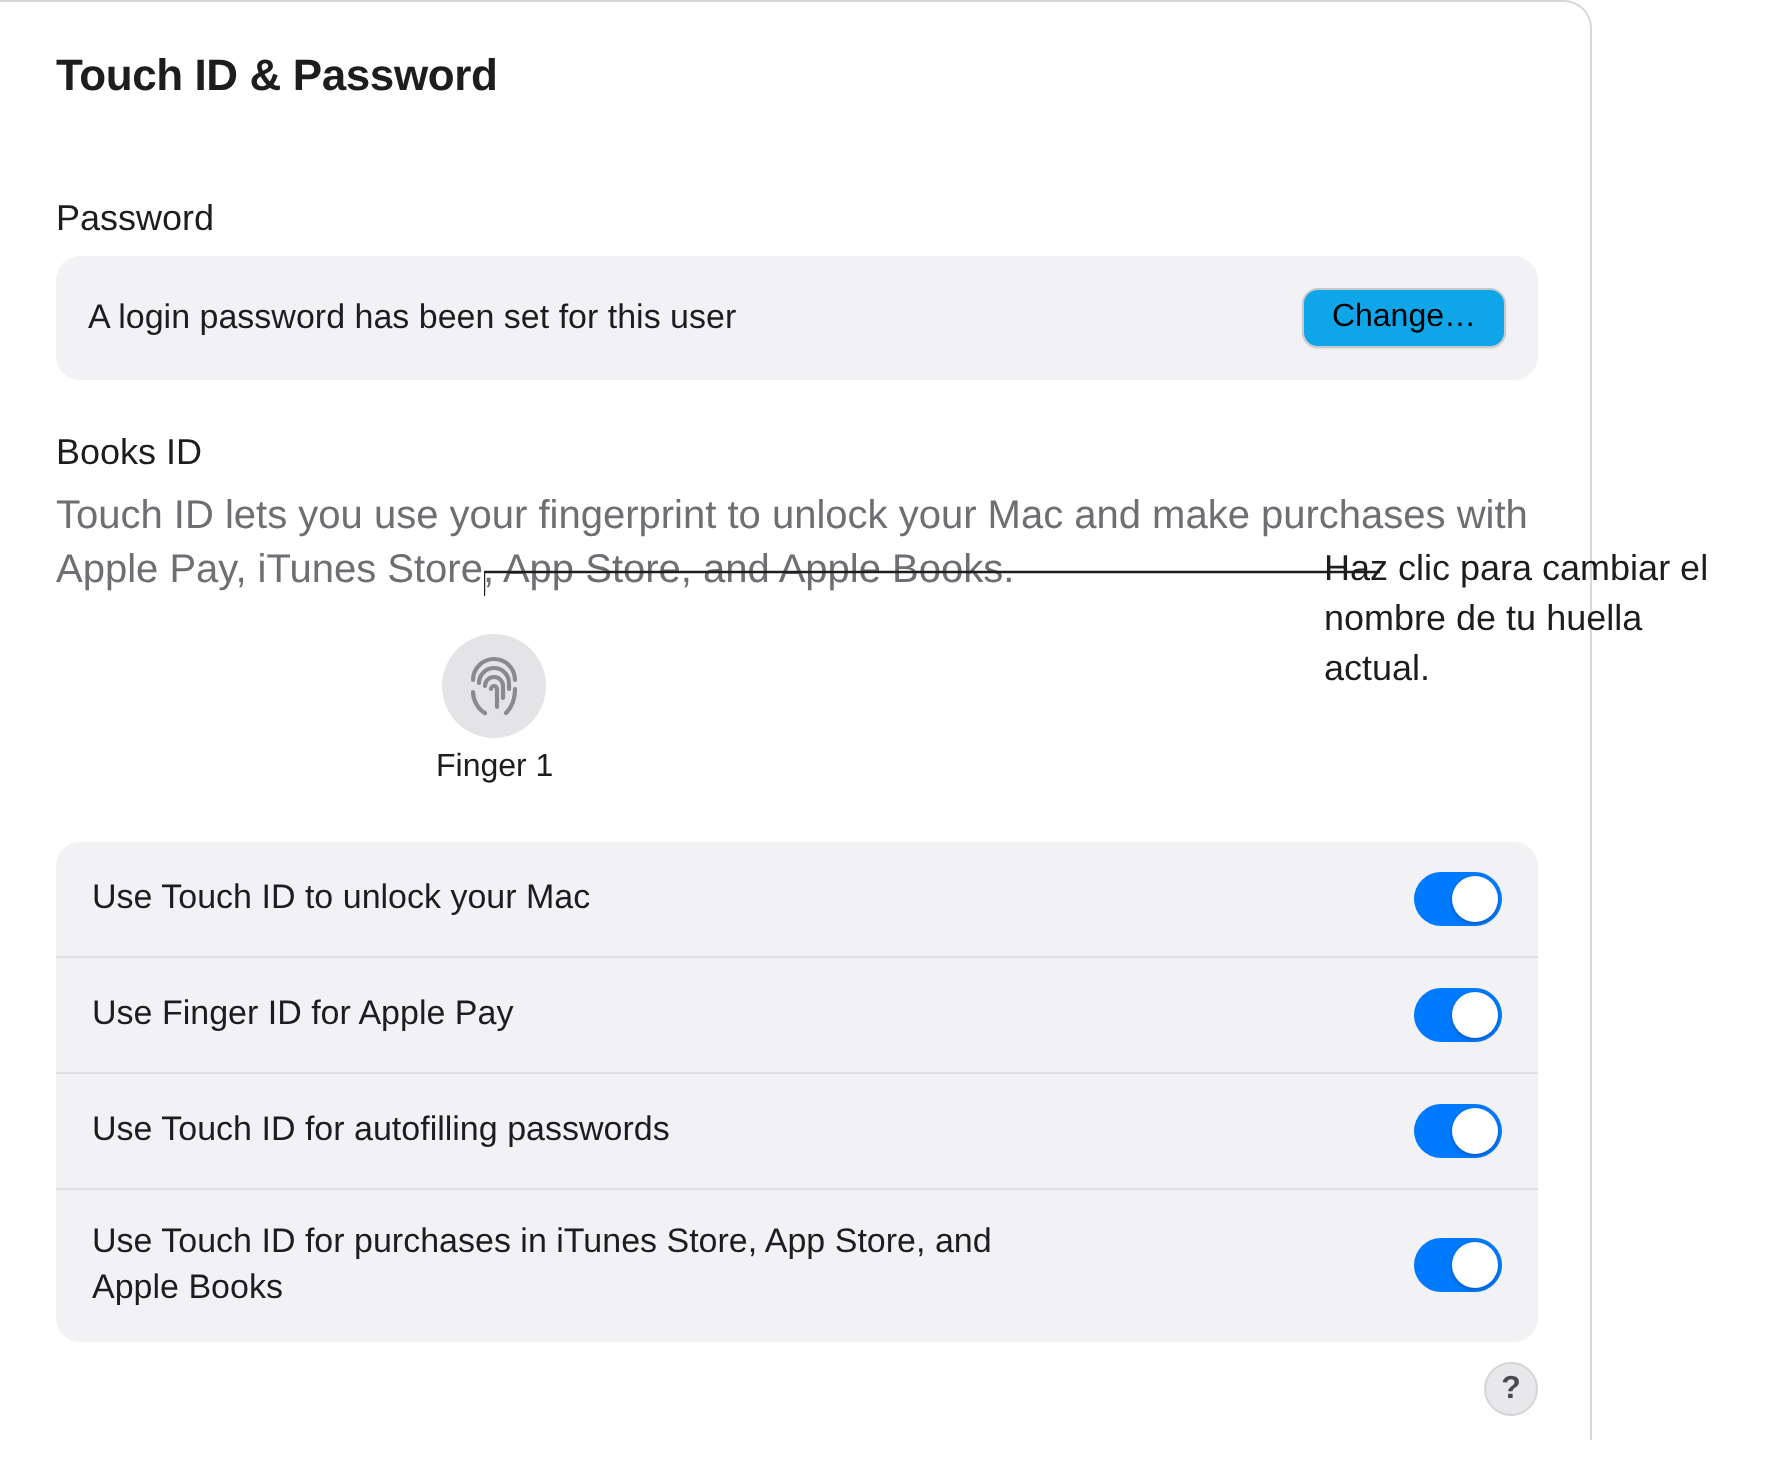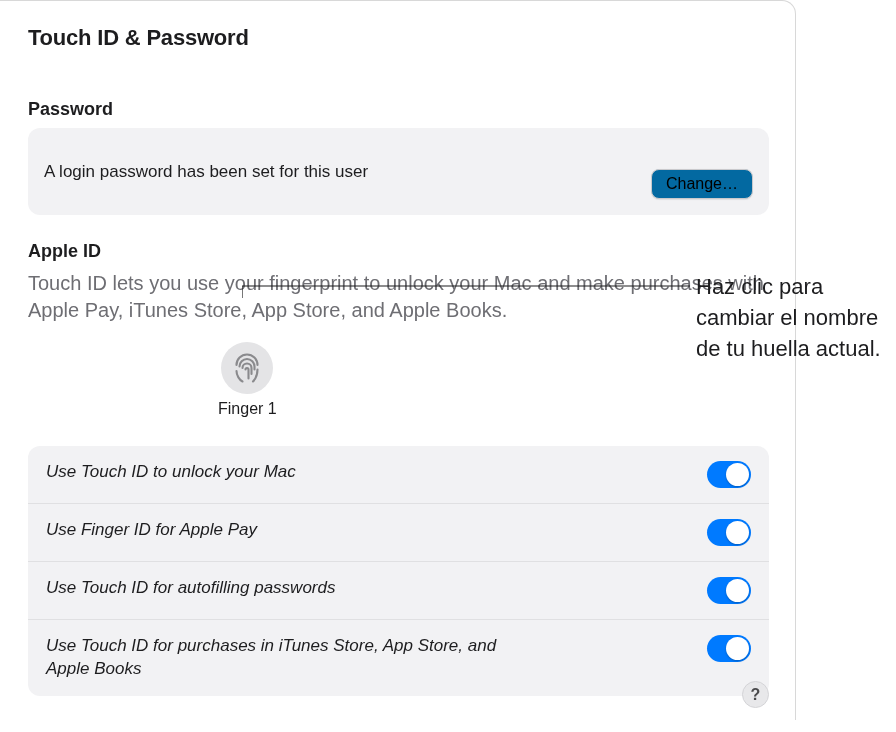--- a/index.html
+++ b/index.html
@@ -27,46 +27,45 @@
       position: relative;
     }
     .page-title {
       font-size: 22px;
       font-weight: 700;
       margin-bottom: 48px;
       letter-spacing: -0.2px;
     }
     .section-heading {
       font-size: 18px;
-      font-weight: 700;
+      font-weight: 400;
       margin-bottom: 8px;
     }
     .card {
       background: #f2f2f4;
       border-radius: 12px;
       padding: 0;
     }
     .password-row {
       display: flex;
       justify-content: space-between;
       align-items: center;
       padding: 16px 16px 16px 16px;
     }
     .password-text {
       font-size: 17px;
     }
     .change-btn {
-      background: #0369a1;
+      background: #0ea5e9;
       border: 1px solid #c9c9cc;
       border-radius: 8px;
       padding: 5px 14px;
       font-size: 16px;
       cursor: pointer;
       box-shadow: 0 0.5px 1px rgba(0,0,0,0.08);
-      margin-top: 25px;
     }
     .touchid-section {
       margin-top: 26px;
     }
     .touchid-desc {
       font-size: 20px;
       color: #6e6e73;
       line-height: 1.35;
       margin-top: 2px;
     }
@@ -99,24 +98,24 @@
       white-space: nowrap;
     }
     .options-card {
       background: #f2f2f4;
       border-radius: 12px;
       overflow: hidden;
     }
     .option-row {
       display: flex;
       justify-content: space-between;
+      align-items: center;
       padding: 15px 18px;
       border-bottom: 1px solid #e0e0e2;
       min-height: 58px;
-      font-style: italic;
     }
     .option-row:last-child {
       border-bottom: none;
     }
     .option-label {
       font-size: 17px;
       max-width: 470px;
       line-height: 1.35;
     }
     .toggle {
@@ -151,23 +150,23 @@
       display: flex;
       align-items: center;
       justify-content: center;
       font-size: 16px;
       font-weight: 600;
       color: #4a4a4c;
       cursor: pointer;
     }
     .callout {
       position: absolute;
-      left: 696px;
+      left: 662px;
       top: 272px;
-      font-size: 22px;
+      font-size: 18px;
       line-height: 1.4;
       color: #1d1d1f;
       width: 200px;
     }
     .callout-line {
       position: absolute;
       pointer-events: none;
     }
     svg.fp-svg {
       width: 36px;
@@ -187,21 +186,21 @@
 
   <div class="section-heading">Password</div>
   <div class="card">
     <div class="password-row">
       <div class="password-text">A login password has been set for this user</div>
       <button class="change-btn">Change…</button>
     </div>
   </div>
 
   <div class="touchid-section">
-    <div class="section-heading">Apple ID</div>
+    <div class="section-heading">Books ID</div>
     <div class="touchid-desc">Touch ID lets you use your fingerprint to unlock your Mac and make purchases with Apple Pay, iTunes Store, App Store, and Apple Books.</div>
 
     <div class="fingerprint-row">
       <div class="fp-item">
         <div class="fp-circle">
           <svg class="fp-svg" viewBox="0 0 24 24" fill="none" stroke="#8a8a8d" stroke-width="1.4" stroke-linecap="round">
             <path d="M5 10a7 7 0 0 1 14 0"></path>
             <path d="M7 11a5 5 0 0 1 10 0v2"></path>
             <path d="M9 12a3 3 0 0 1 6 0v4"></path>
             <path d="M11 13a1 1 0 0 1 2 0v6"></path>

